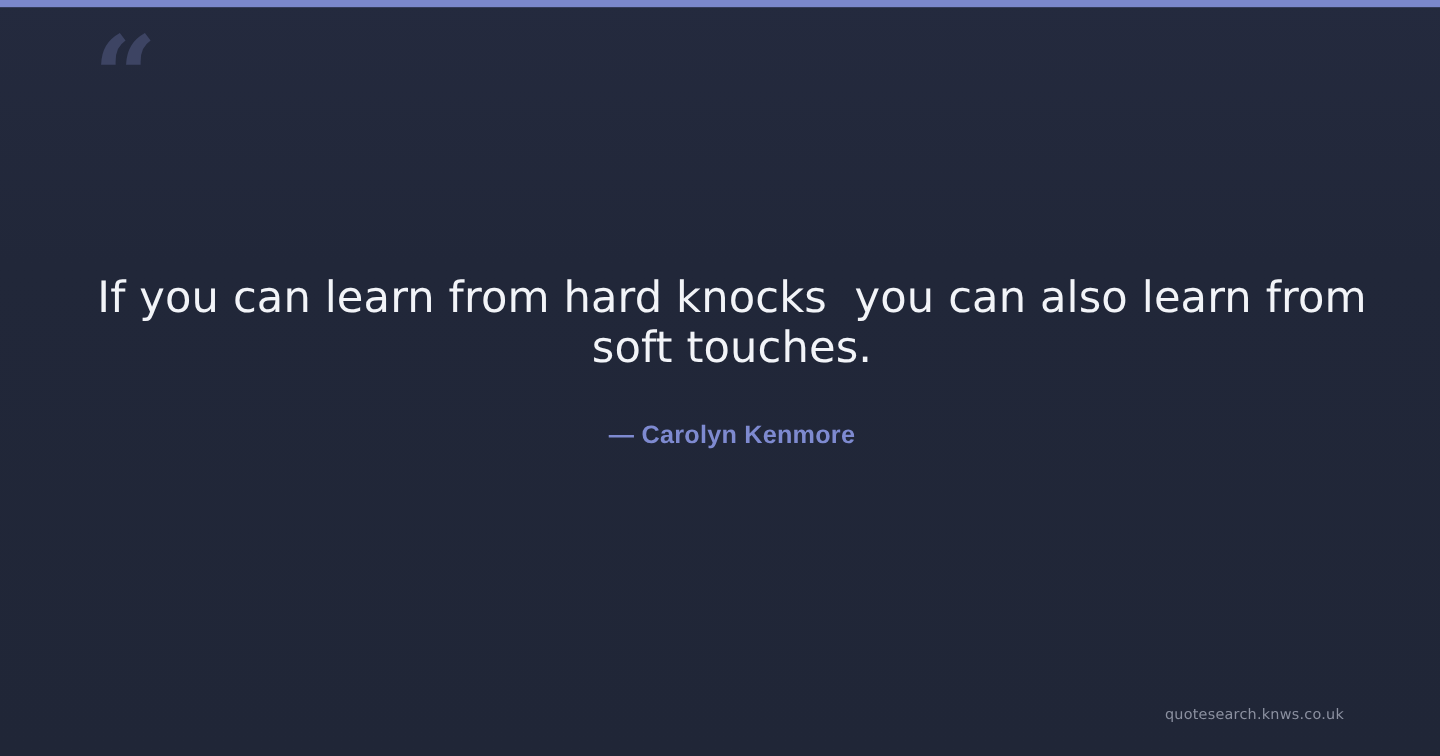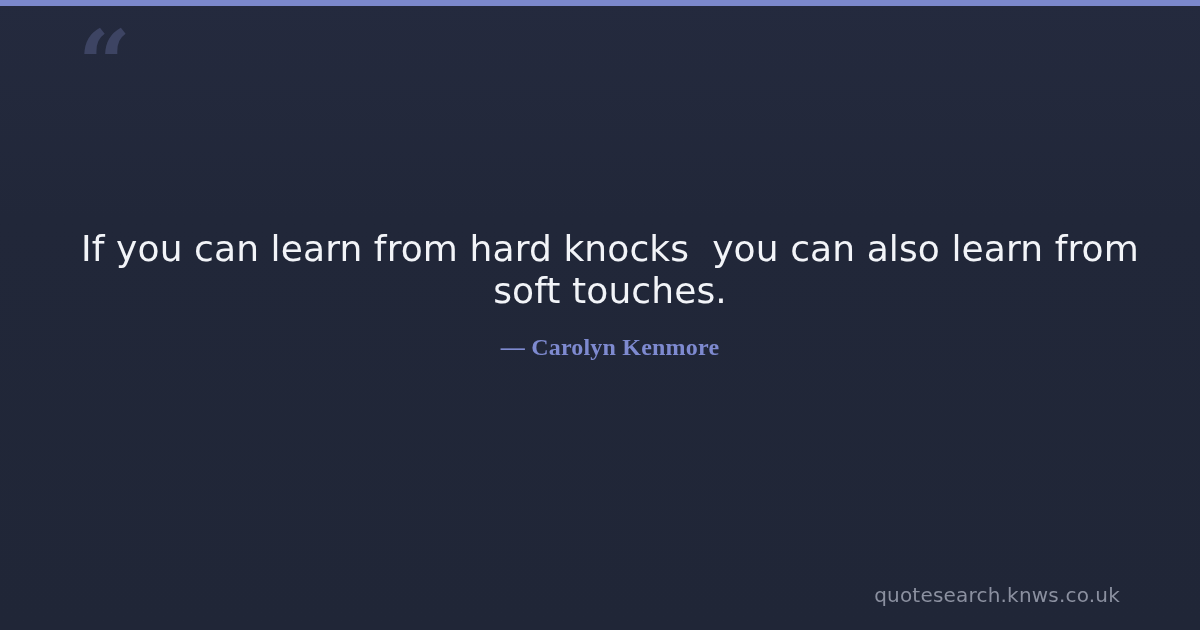--- a/index.html
+++ b/index.html
@@ -58,36 +58,36 @@
     font-family: "DejaVu Sans", sans-serif;
     font-size: 36px;
     font-weight: 400;
     line-height: 42px;
     color: #f2f4f8;
     letter-spacing: 0.1px;
     white-space: pre-wrap;
   }
 
   .quote-author {
-    margin: 0;
+    margin: 16px;
     padding-top: 22px;
-    font-family: Liberation Serif, serif;
-    font-size: 24px;
+    font-family: Liberation Sans, sans-serif;
+    font-size: 21px;
     font-weight: 700;
     line-height: 26px;
     color: #7e8ad0;
     letter-spacing: 0.2px;
   }
 
   .watermark {
     position: absolute;
     right: 80px;
     bottom: 26px;
     font-family: "DejaVu Sans", sans-serif;
-    font-size: 20px;
+    font-size: 12px;
     font-weight: 400;
     line-height: 18px;
     color: #8b90a0;
     letter-spacing: 0.2px;
   }
 </style>
 </head>
 <body>
 
 <div class="quote-card">

